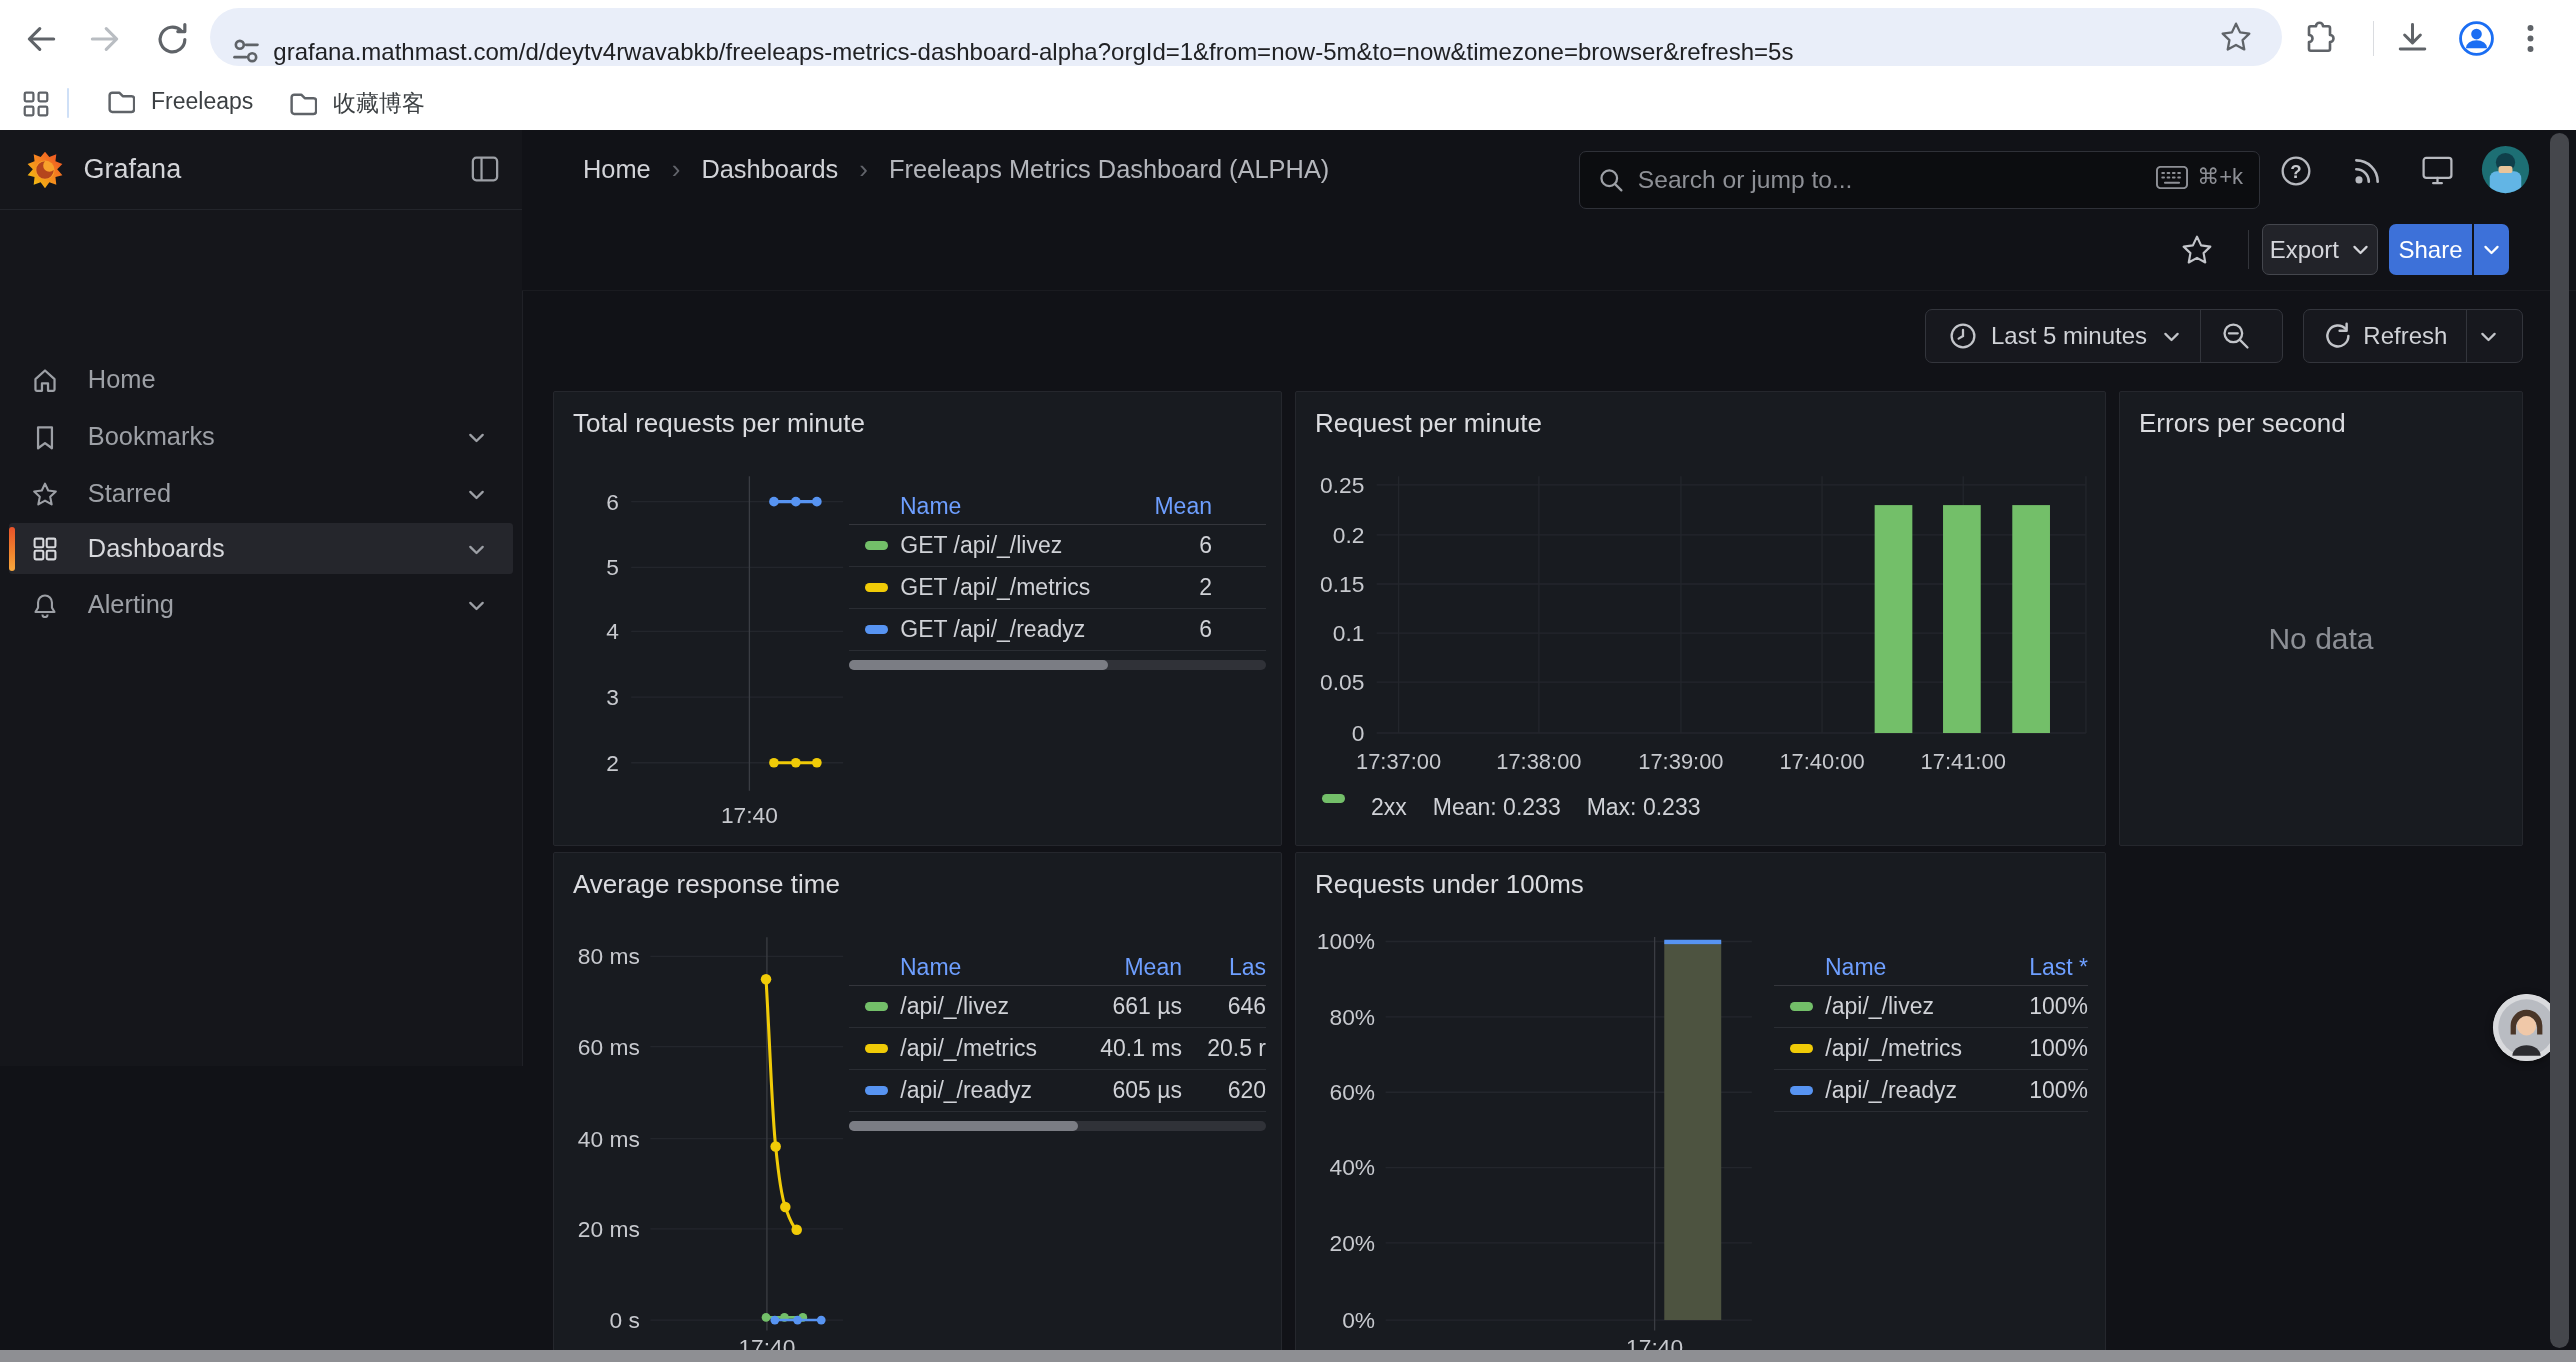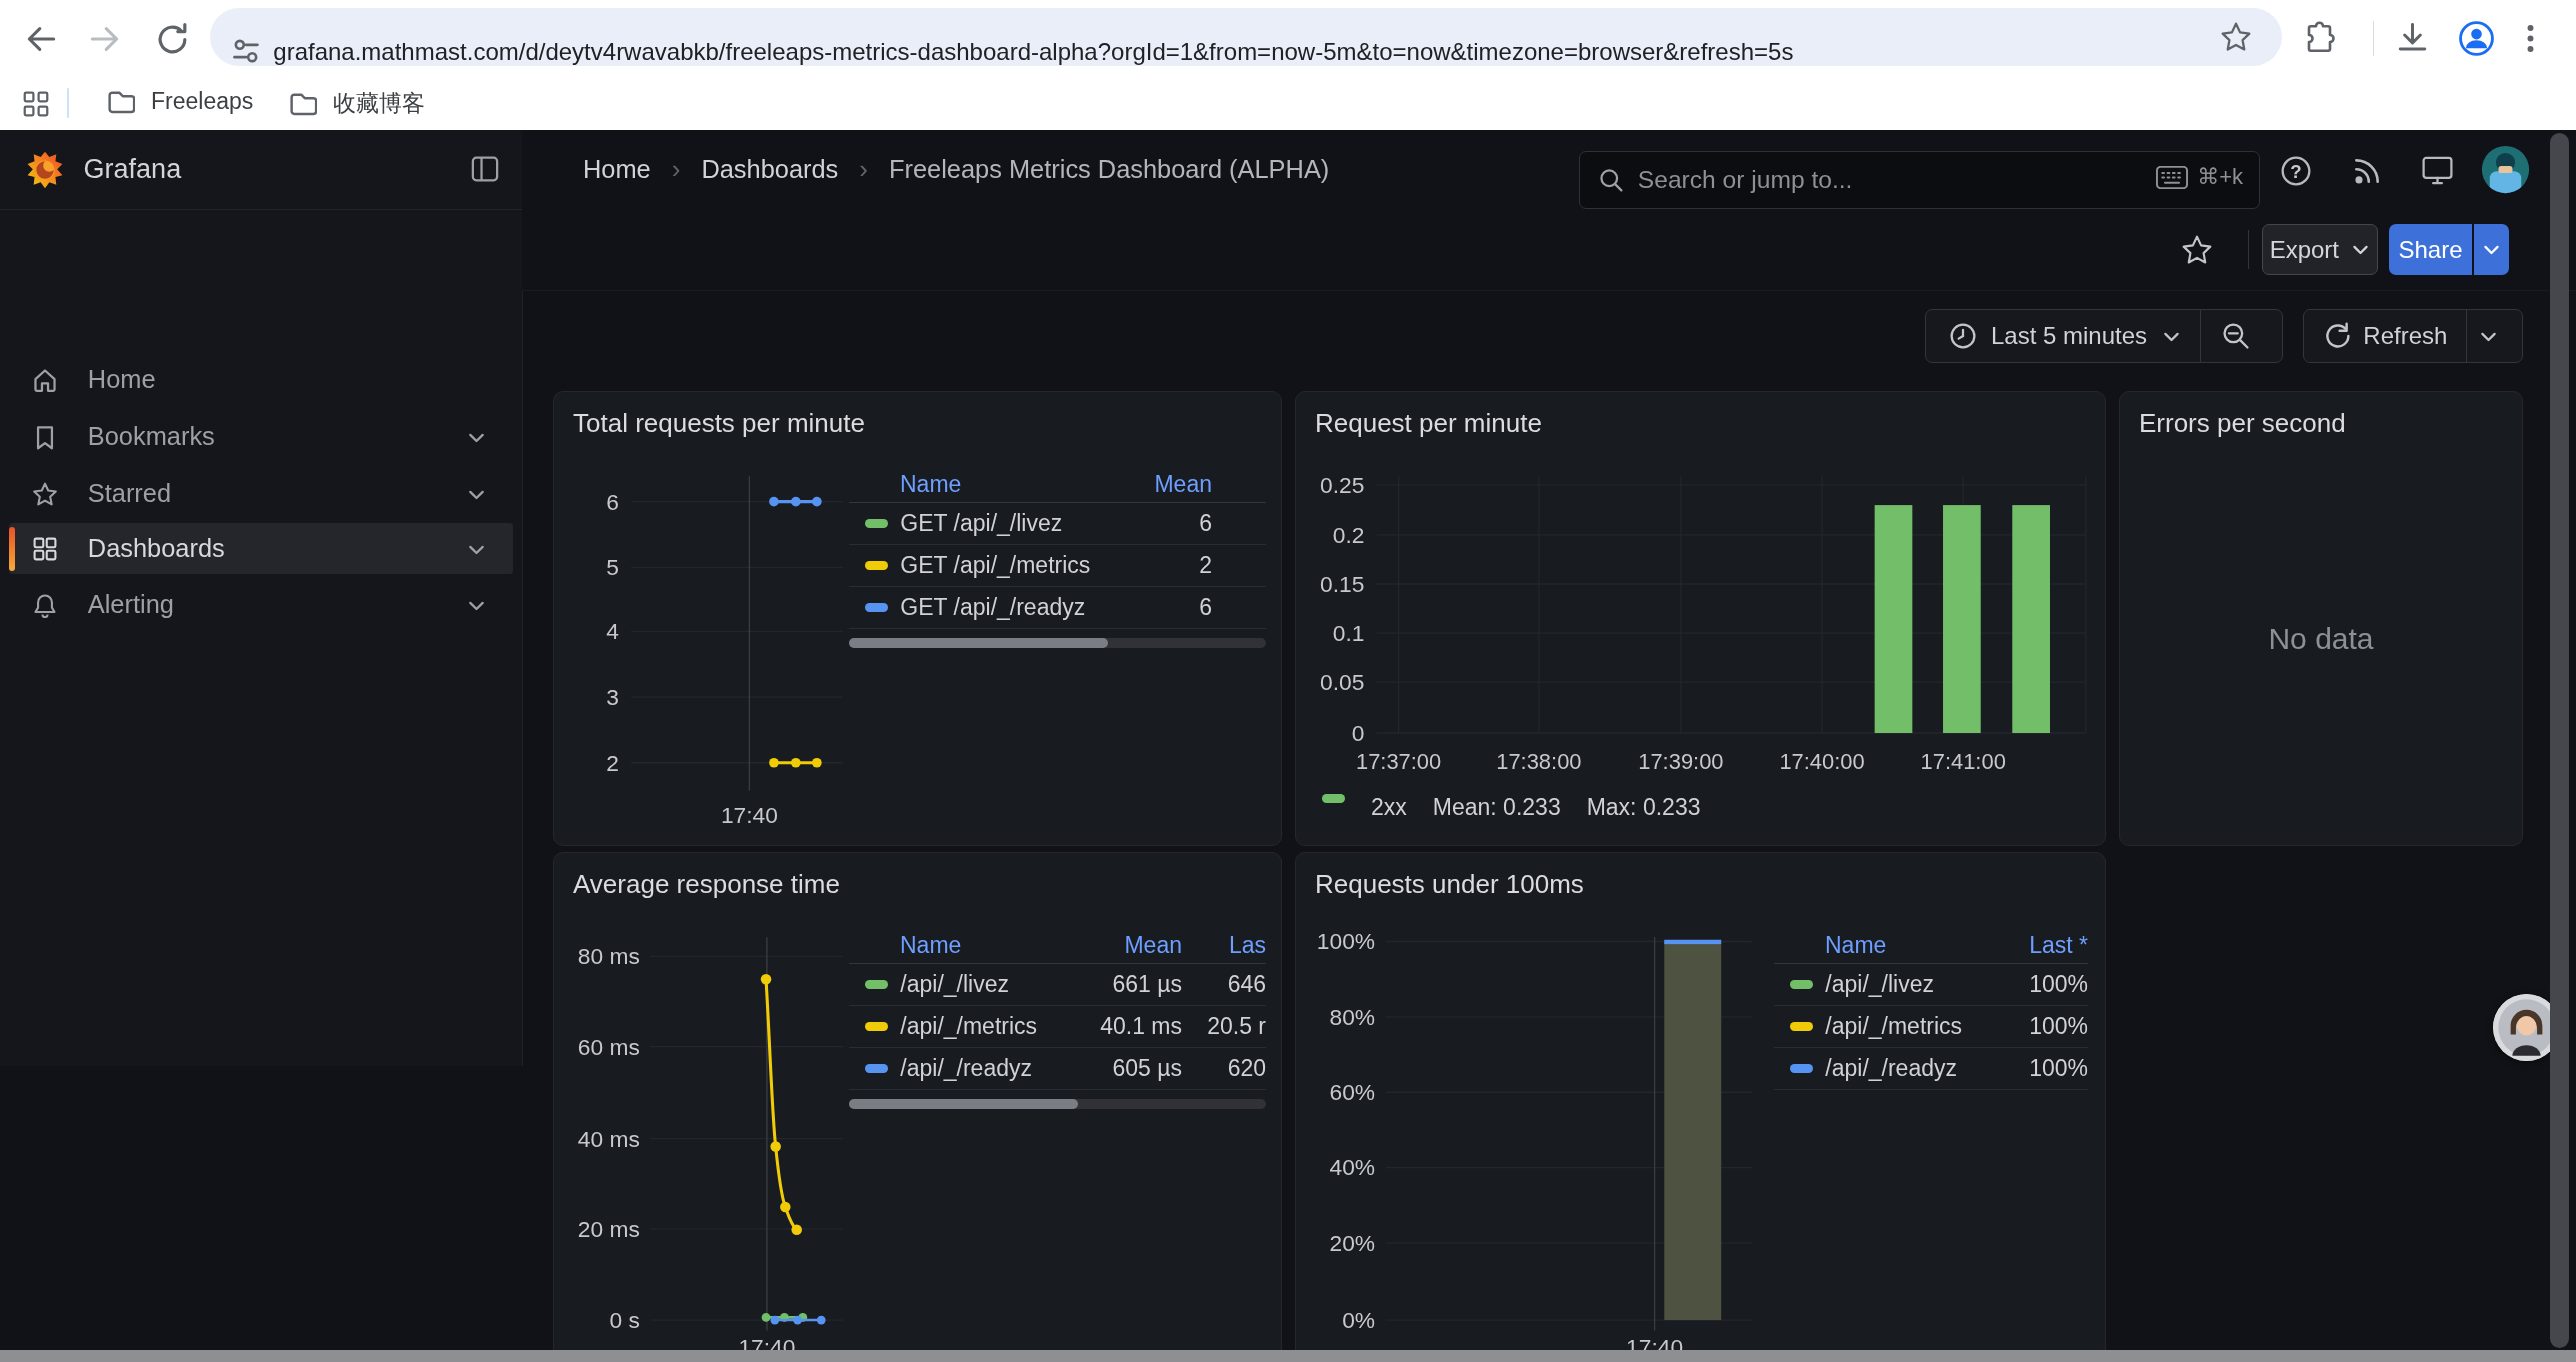--- a/index.html
+++ b/index.html
@@ -36,25 +36,25 @@
   .kbd-hint{position:absolute;right:16px;top:12.3px;display:flex;align-items:center;gap:8.8px;color:#8e9096;font-size:22px;}
   .actrow{left:522px;top:209px;width:2054px;height:81px;background:#111217;border-bottom:0.9px solid #1a1b20;}
   .btn-dark{position:absolute;height:51px;background:#222329;border:0.9px solid #44464d;border-radius:7px;
     display:flex;align-items:center;justify-content:center;gap:12.3px;color:#d5d6db;font-size:24px;box-sizing:border-box;}
   .btn-blue{position:absolute;height:51px;background:#3d71d9;color:#fff;font-size:24px;font-weight:500;
     display:flex;align-items:center;justify-content:center;box-sizing:border-box;}
   .timebar-group{position:absolute;height:54px;background:#17181e;border:0.9px solid #33353c;border-radius:7px;
     display:flex;align-items:center;box-sizing:border-box;color:#d0d2d7;font-size:24px;}
   .vdiv{width:0.9px;height:100%;background:#33353c;}
   
-  .panel{position:absolute;background:#181b20;border:0.9px solid #25272d;border-radius:10px;box-sizing:border-box;overflow:hidden;}
+  .panel{position:absolute;background:#181b20;border:0.9px solid #25272d;border-radius:2px;box-sizing:border-box;overflow:hidden;}
   .p-title{position:absolute;left:19px;top:16px;font-size:26px;font-weight:500;color:#dbdce0;}
   .nodata{position:absolute;left:0;right:0;text-align:center;font-size:30px;color:#8d9096;}
   svg text{font-family:"Liberation Sans",sans-serif;fill:#c7c9ce;}
-  .legend{position:absolute;font-size:23px;color:#d0d2d7;}
+  .legend{position:absolute;font-size:23px;color:#d0d2d7;margin-top:22px;}
   .lg-head{display:flex;height:35px;align-items:center;color:#6e9fff;font-weight:500;border-bottom:0.9px solid #34363c;}
   .lg-row{display:flex;height:41px;align-items:center;border-bottom:0.9px solid #2a2d33;}
   .pill{width:23px;height:8.8px;border-radius:4.4px;margin-right:12.3px;flex:0 0 auto;}
   .lg-name{flex:1;white-space:nowrap;overflow:hidden;}
   .lg-val{text-align:right;white-space:nowrap;}
   .lg-scroll{margin-top:8.8px;height:10.5px;border-radius:5.3px;background:#303238;}
   .lg-thumb{height:10.5px;border-radius:5.3px;background:#7b7d84;}
   .p2-legend{position:absolute;display:flex;gap:26px;font-size:23px;color:#d0d2d7;}
   
   .floatava{left:2493px;top:994px;width:67px;height:67px;border-radius:50%;background:#d9dadd;

